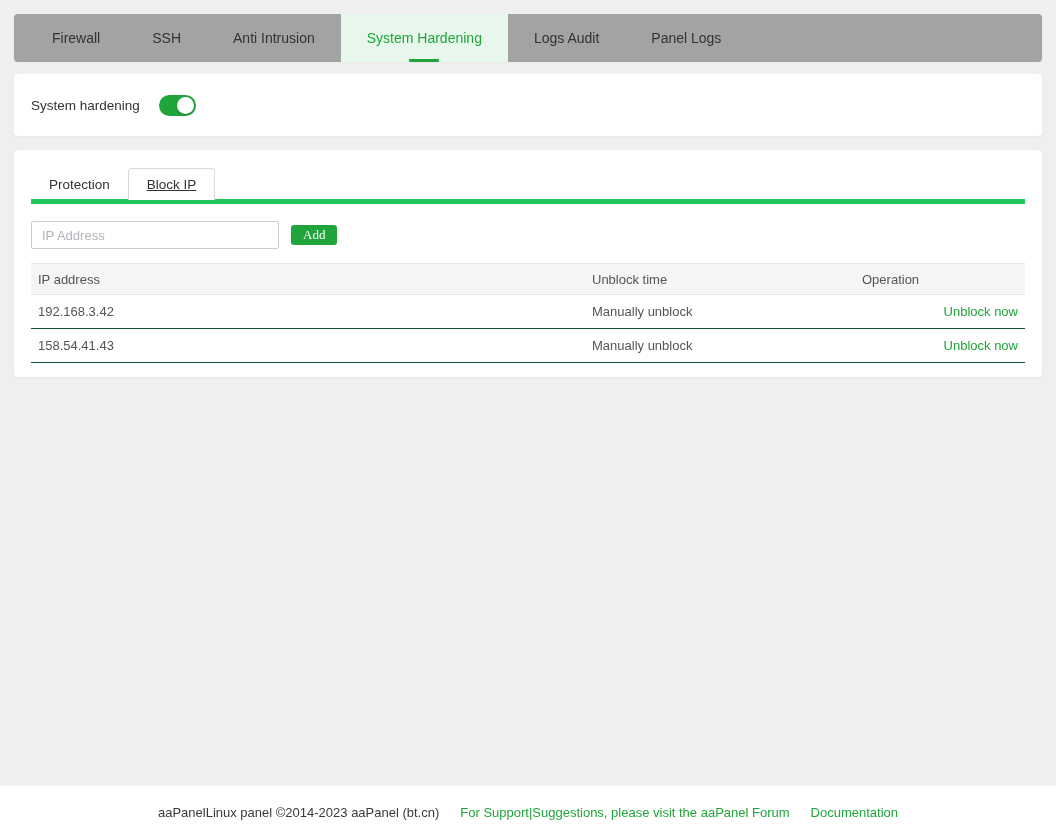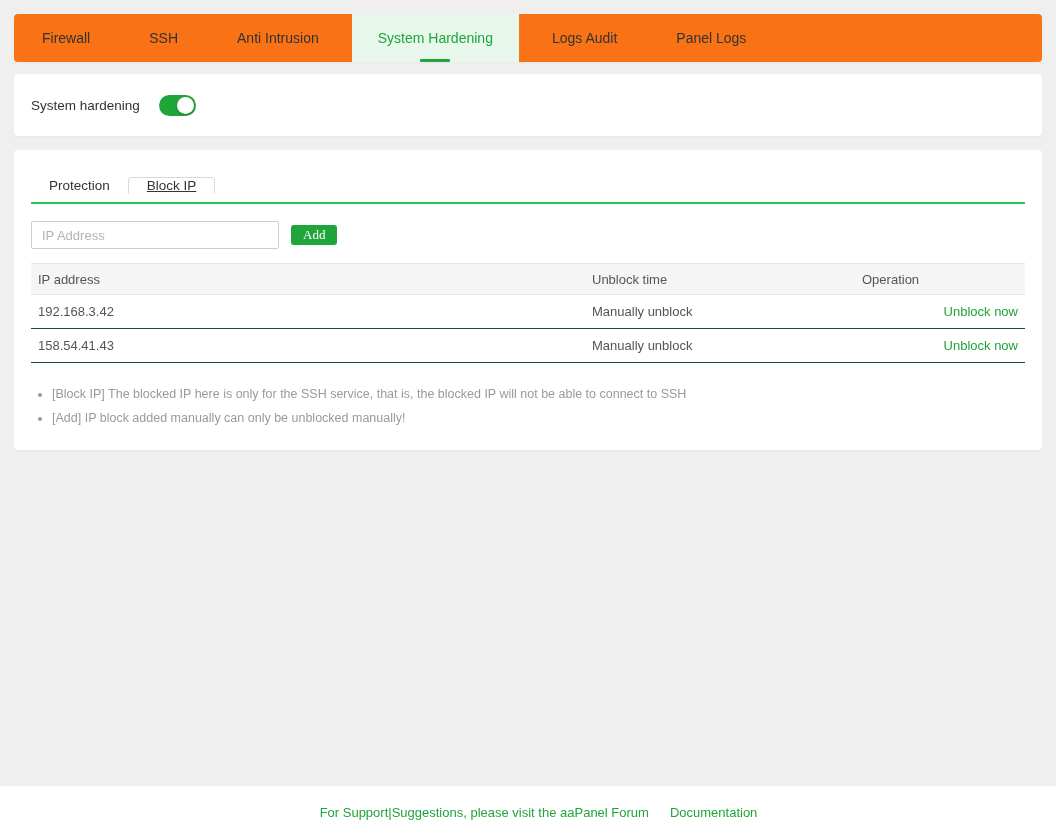--- a/index.html
+++ b/index.html
@@ -1,24 +1,23 @@
 <!DOCTYPE html>
 <html><head>
 <meta charset="utf-8">
 <style>
   * { margin:0; padding:0; box-sizing:border-box; }
   html,body { background:#efefef; font-family:"Liberation Sans", sans-serif; }
   .page { position:relative; width:1056px; height:838px; background:#efefef; overflow:hidden; }
 
   
   .tabbar-card {
-    margin:14px 14px 0; height:48px; background:#f97316; border-radius:4px;
-    display:flex; align-items:stretch; padding-left:2px; overflow:hidden;
+    margin:14px 14px 0; height:48px; background:#a3a3a3; border-radius:4px;
+    display:flex; align-items:stretch; padding-left:12px; overflow:hidden;
     box-shadow:0 1px 2px rgba(0,0,0,0.03);
-    gap:7px;
   }
   .main-tab {
     position:relative; display:flex; align-items:center; padding:0 26px;
     font-size:14px; color:#333; cursor:pointer; white-space:nowrap;
   }
   .main-tab.active { background:#e7f7ec; color:#20a53a; }
   .tab-underline {
     position:absolute; left:50%; bottom:0; transform:translateX(-50%);
     width:30px; height:3px; background:#20a53a; border-radius:1px;
   }
@@ -38,21 +37,21 @@
     position:absolute; top:2px; right:2px; width:17px; height:17px;
     background:#fff; border-radius:50%; box-shadow:0 1px 2px rgba(0,0,0,0.25);
   }
 
   
   .main-card {
     margin:14px 14px 0; background:#fff; border-radius:4px;
     padding:18px 17px 14px; box-shadow:0 1px 2px rgba(0,0,0,0.03);
   }
 
-  .subtab-bar { display:flex; border-bottom:2px solid #22c55e; height:36px;align-items:center; }
+  .subtab-bar { display:flex; border-bottom:5px solid #22c55e; height:36px; }
   .sub-tab {
     display:flex; align-items:center; padding:0 18px; font-size:13.5px;
     color:#333; cursor:pointer; margin-bottom:-1px; white-space:nowrap;
   }
   .sub-tab.active {
     border:1px solid #d9d9d9; border-bottom:1px solid #fff;
     border-radius:4px 4px 0 0; background:#fff;text-decoration:underline;
   }
 
   .add-row { margin-top:17px; display:flex; align-items:center; }
@@ -146,26 +145,23 @@
           <td class="col-op"><a class="unblock-link">Unblock now</a></td>
         </tr>
         <tr>
           <td class="col-ip">158.54.41.43</td>
           <td>Manually unblock</td>
           <td class="col-op"><a class="unblock-link">Unblock now</a></td>
         </tr>
       </tbody>
     </table>
 
-    <ul class="notes">
-      <li>[Block IP] The blocked IP here is only for the SSH service, that is, the blocked IP will not be able to connect to SSH</li>
-      <li>[Add] IP block added manually can only be unblocked manually!</li>
-    </ul>
   </div>
 
   <div class="footer">
+    <span class="copyright">aaPanelLinux panel ©2014-2023 aaPanel (bt.cn)</span>
     <span class="sep"></span>
     <a>For Support|Suggestions, please visit the aaPanel Forum</a>
     <span class="sep"></span>
     <a>Documentation</a>
   </div>
 
 </div>
 
 </body></html>

